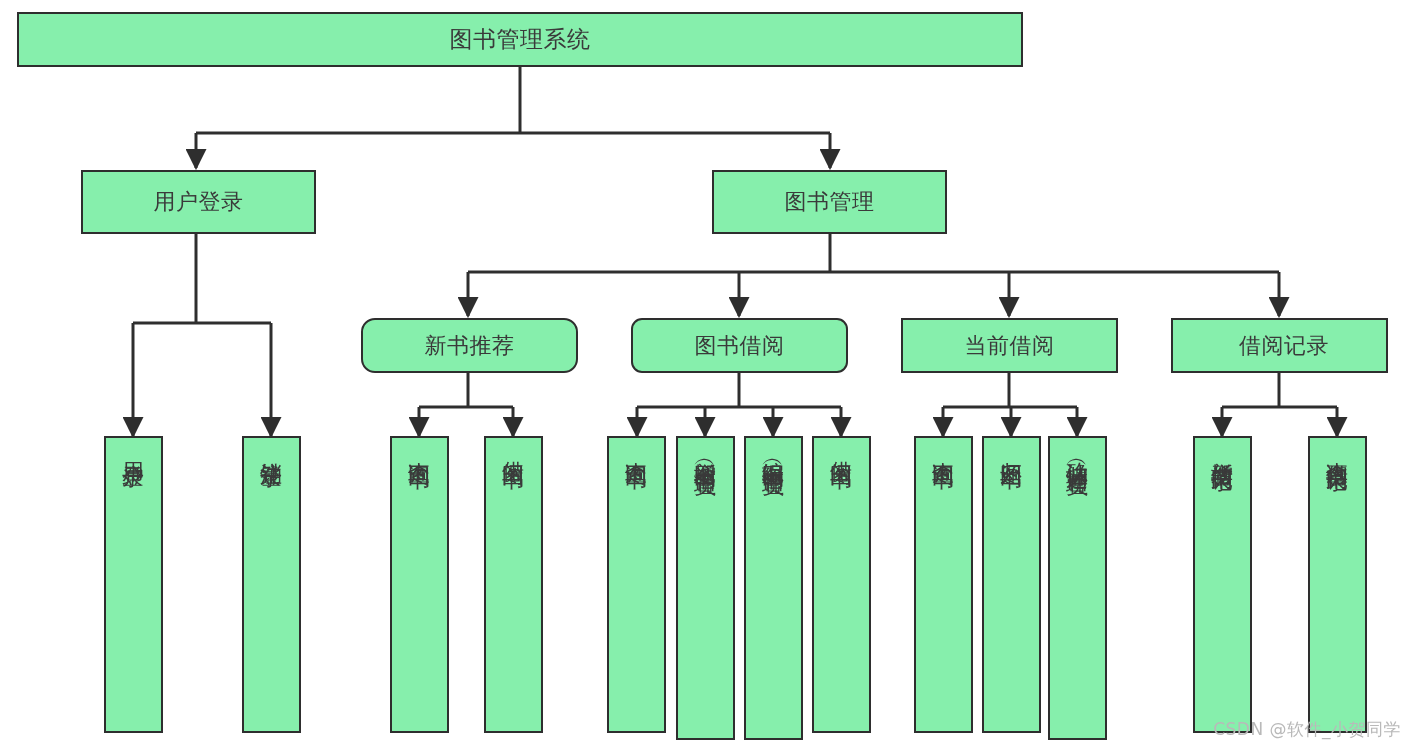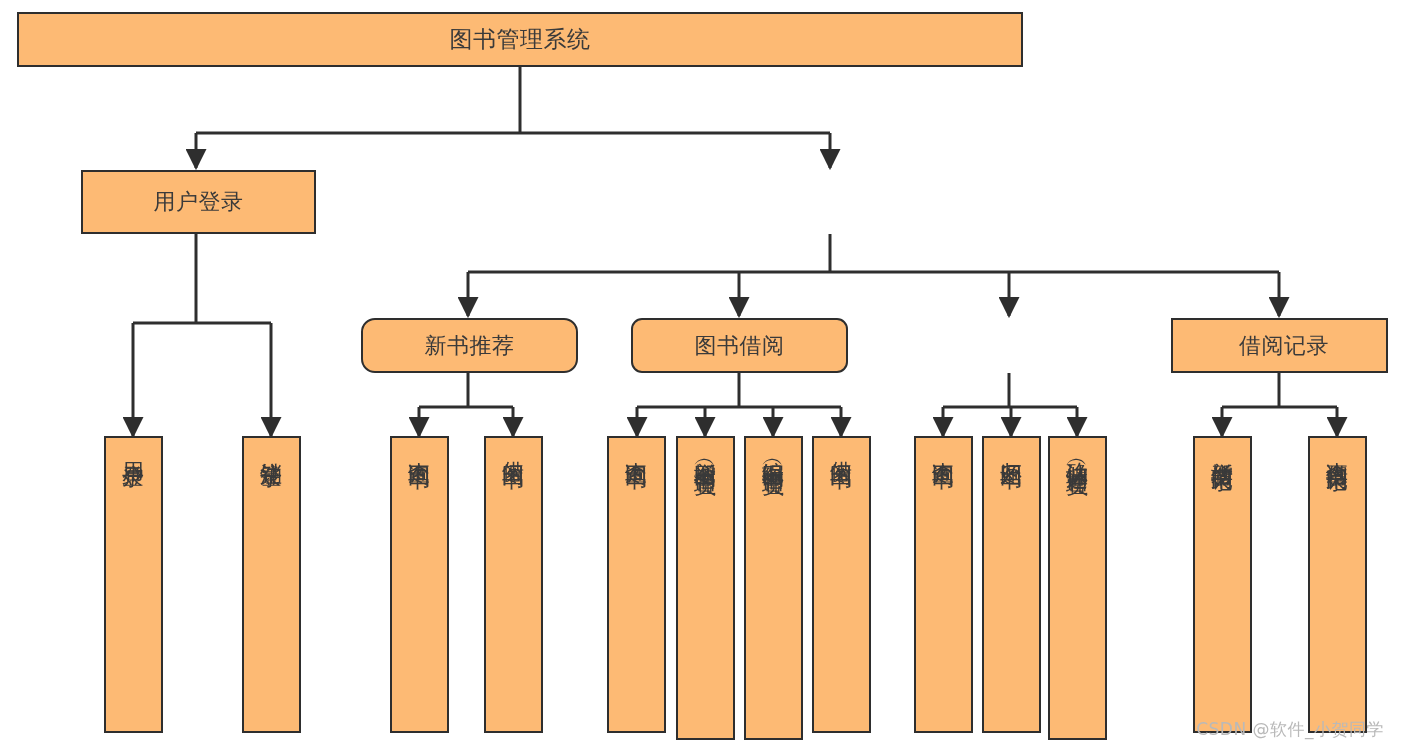--- a/index.html
+++ b/index.html
@@ -22,21 +22,21 @@
     left: 0;
     top: 0;
     width: 1405px;
     height: 747px;
     pointer-events: none;
   }
   .node {
     position: absolute;
     box-sizing: border-box;
     border: 2px solid #2e2e2e;
-    background: #fdba74;
+    background: #86efac;
     display: flex;
     align-items: center;
     justify-content: center;
     color: #3a3a3a;
   }
   .node-label {
     display: block;
     text-align: center;
     line-height: 1.08;
     letter-spacing: 0.5px;
@@ -58,21 +58,21 @@
   .node.vert .node-label {
     writing-mode: vertical-rl;
     text-orientation: upright;
     font-size: 22px;
     line-height: 1.05;
     letter-spacing: 2px;
     white-space: nowrap;
   }
   .watermark {
     position: absolute;
-    right: 21px;
+    right: 4px;
     bottom: 6px;
     font-size: 17px;
     color: #b9b9b9;
     letter-spacing: 0.5px;
     white-space: nowrap;
   }
 </style>
 </head>
 <body>
 
@@ -129,29 +129,35 @@
   </svg>
 
   <div class="node horiz title" style="left:17px; top:12px; width:1006px; height:55px;">
     <span class="node-label">图书管理系统</span>
   </div>
 
   <div class="node horiz" style="left:81px; top:170px; width:235px; height:64px;">
     <span class="node-label">用户登录</span>
   </div>
 
+  <div class="node horiz" style="left:712px; top:170px; width:235px; height:64px;">
+    <span class="node-label">图书管理</span>
+  </div>
 
   <div class="node horiz" style="left:361px; top:318px; width:217px; height:55px;border-radius:14px;">
     <span class="node-label">新书推荐</span>
   </div>
 
   <div class="node horiz" style="left:631px; top:318px; width:217px; height:55px;border-radius:11px;">
     <span class="node-label">图书借阅</span>
   </div>
 
+  <div class="node horiz" style="left:901px; top:318px; width:217px; height:55px;">
+    <span class="node-label">当前借阅</span>
+  </div>
 
   <div class="node horiz" style="left:1171px; top:318px; width:217px; height:55px;padding-left:9px;">
     <span class="node-label">借阅记录</span>
   </div>
 
   <div class="node vert" style="left:104px; top:436px; width:59px; height:297px;">
     <span class="node-label">用户登录</span>
   </div>
 
   <div class="node vert" style="left:242px; top:436px; width:59px; height:297px;">

